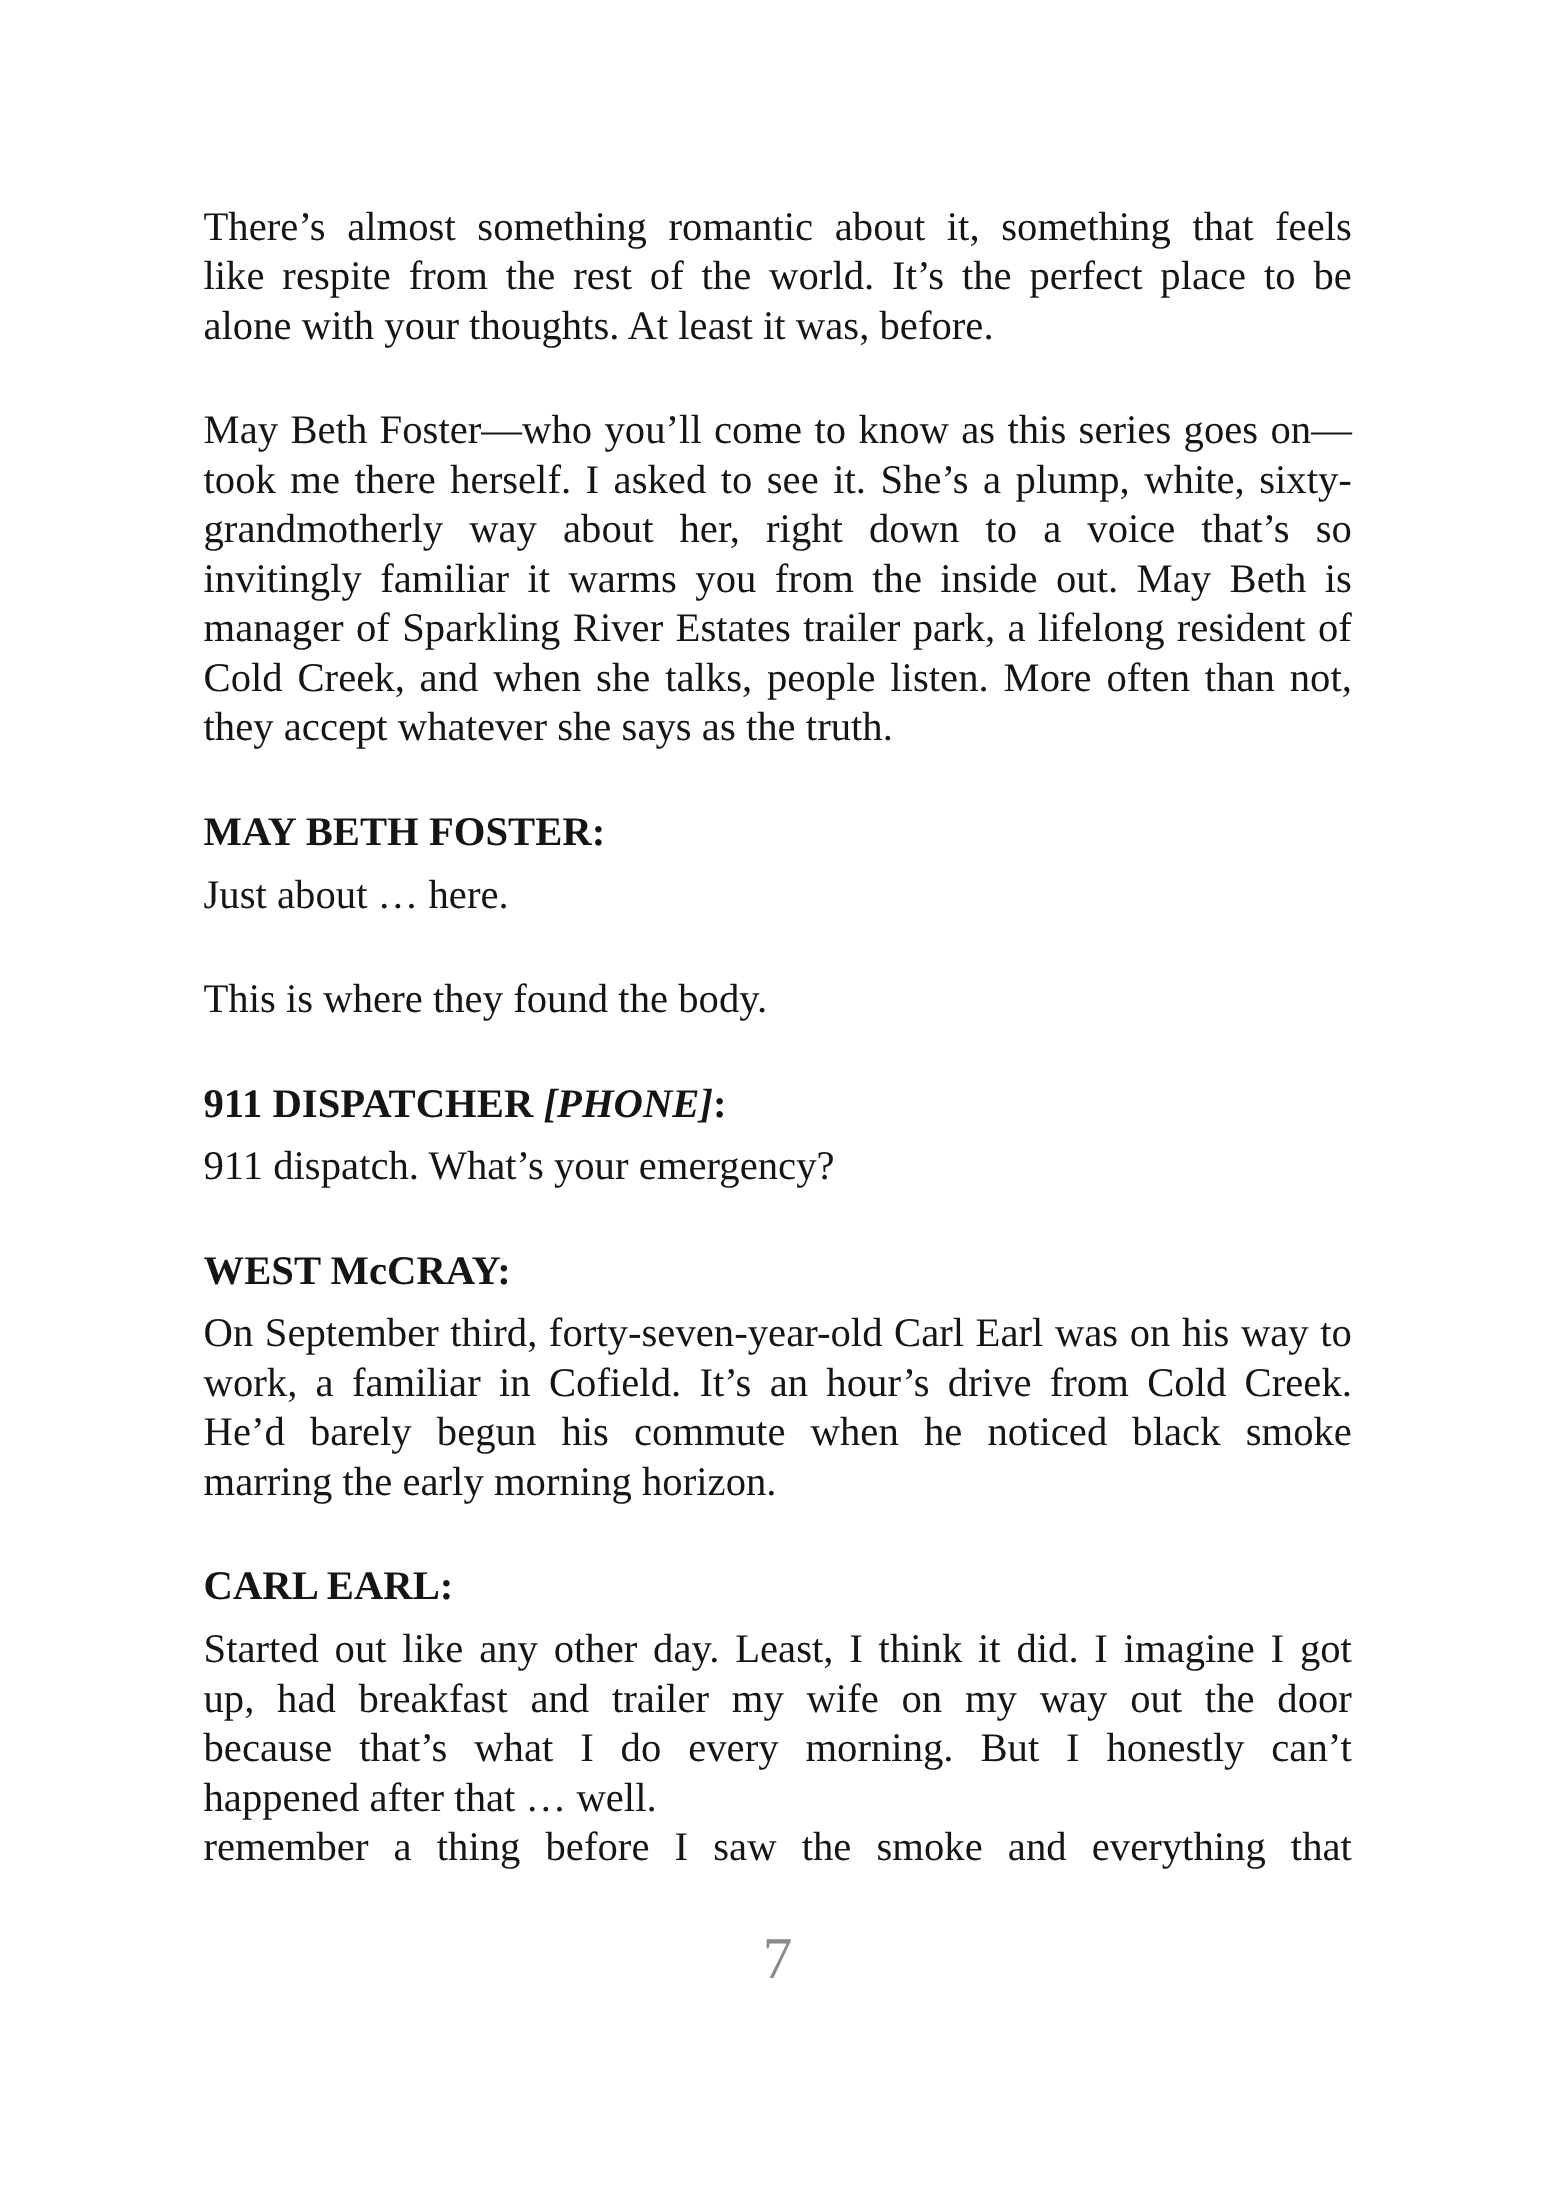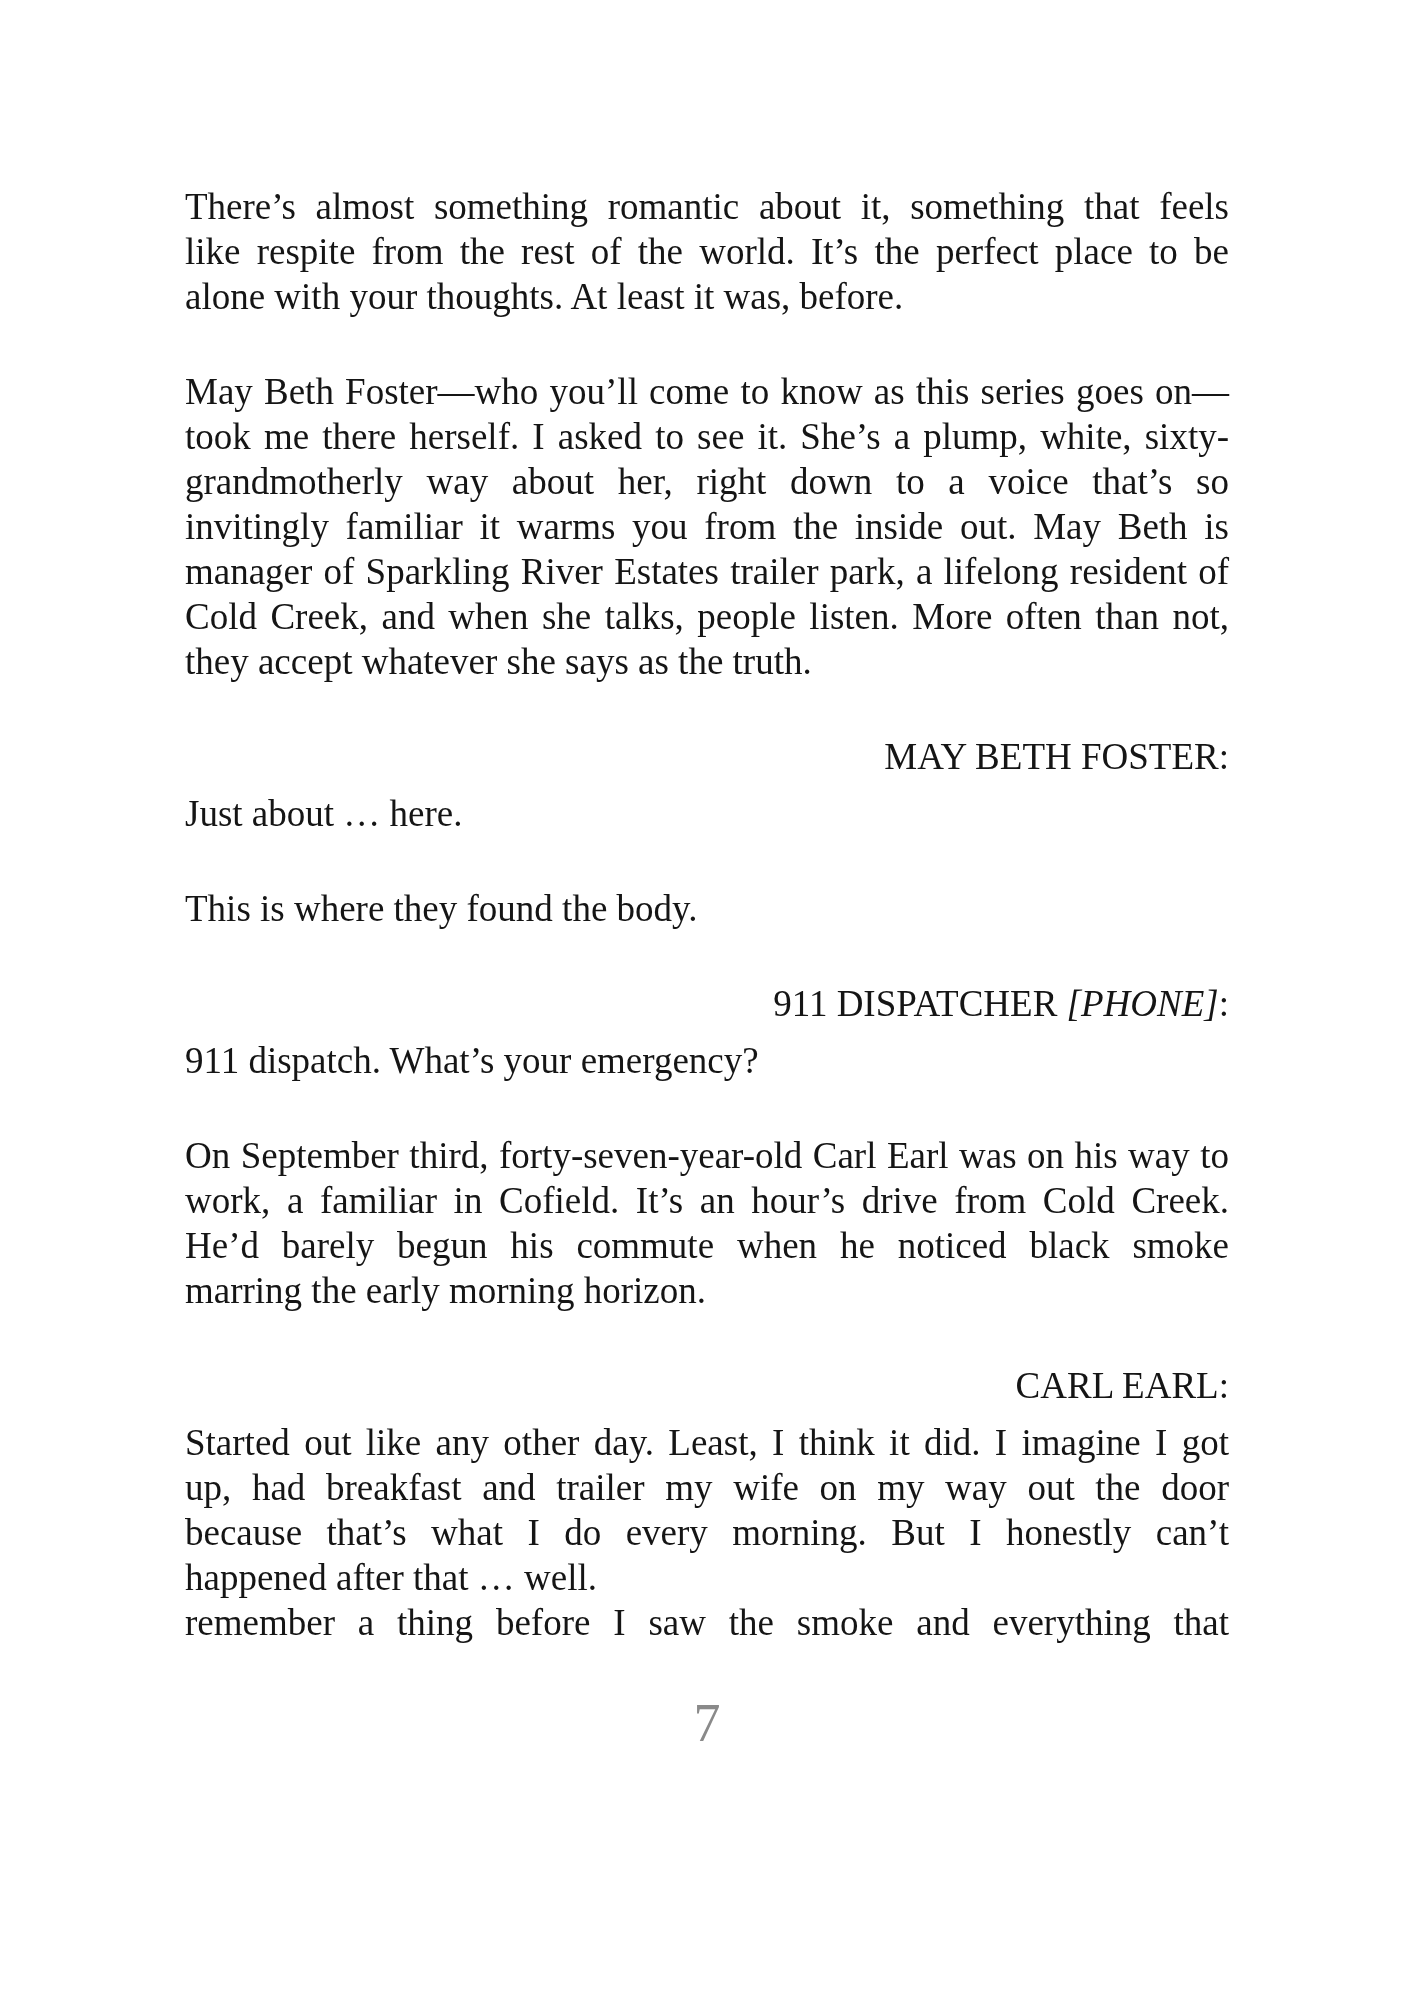--- a/index.html
+++ b/index.html
@@ -37,22 +37,22 @@
     text-align-last: justify;
   }
   .line.last {
     text-align-last: left;
   }
   .speaker {
     margin: 0 0 12px 0;
     padding: 0;
     font-size: 37px;
     line-height: 45px;
-    font-weight: normal;
-    text-align: right;
+    font-weight: bold;
+    text-align: left;
   }
   .seg-italic {
     font-style: italic;
   }
   .page-number {
     margin-top: 42px;
     font-size: 54px;
     line-height: 56px;
     color: #8a8a8a;
     text-align: center;
@@ -83,20 +83,21 @@
       <p class="para">
         <span class="line last">Just about … here.</span>
       </p>
       <p class="para">
         <span class="line last">This is where they found the body.</span>
       </p>
       <h2 class="speaker"><span>911 DISPATCHER </span><span class="seg-italic">[PHONE]</span><span>:</span></h2>
       <p class="para">
         <span class="line last">911 dispatch. What’s your emergency?</span>
       </p>
+      <h2 class="speaker"><span>WEST McCRAY:</span></h2>
       <p class="para">
         <span class="line">On September third, forty-seven-year-old Carl Earl was on his way to</span>
         <span class="line">work, a familiar in Cofield. It’s an hour’s drive from Cold Creek.</span>
         <span class="line">He’d barely begun his commute when he noticed black smoke</span>
         <span class="line last">marring the early morning horizon.</span>
       </p>
       <h2 class="speaker"><span>CARL EARL:</span></h2>
       <p class="para">
         <span class="line">Started out like any other day. Least, I think it did. I imagine I got</span>
         <span class="line">up, had breakfast and trailer my wife on my way out the door</span>

